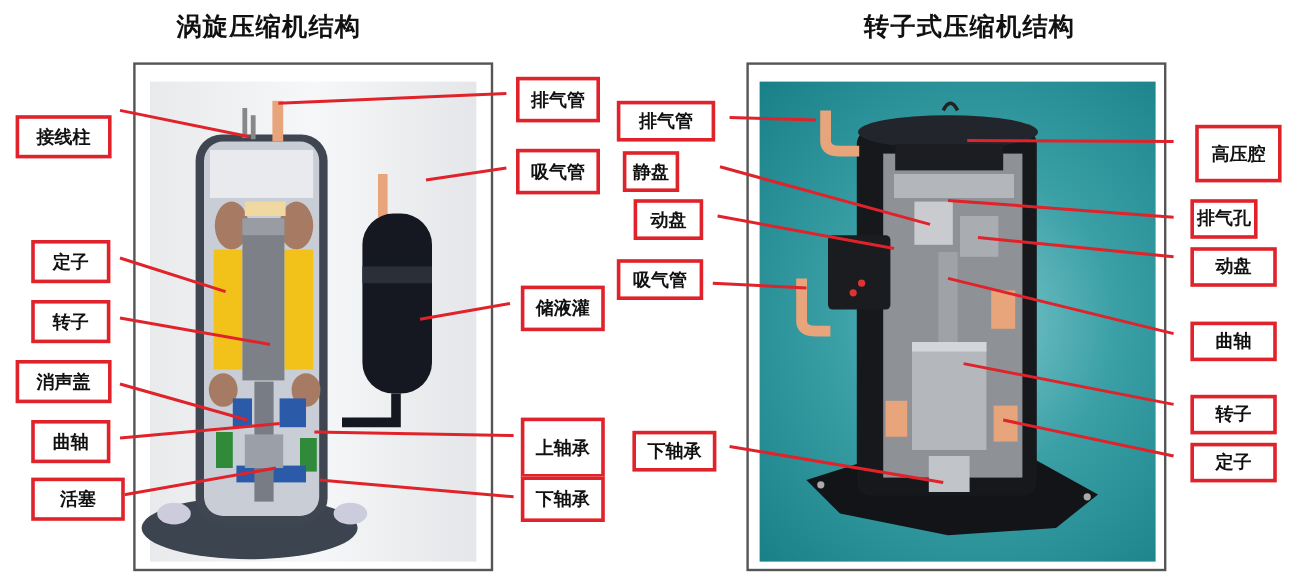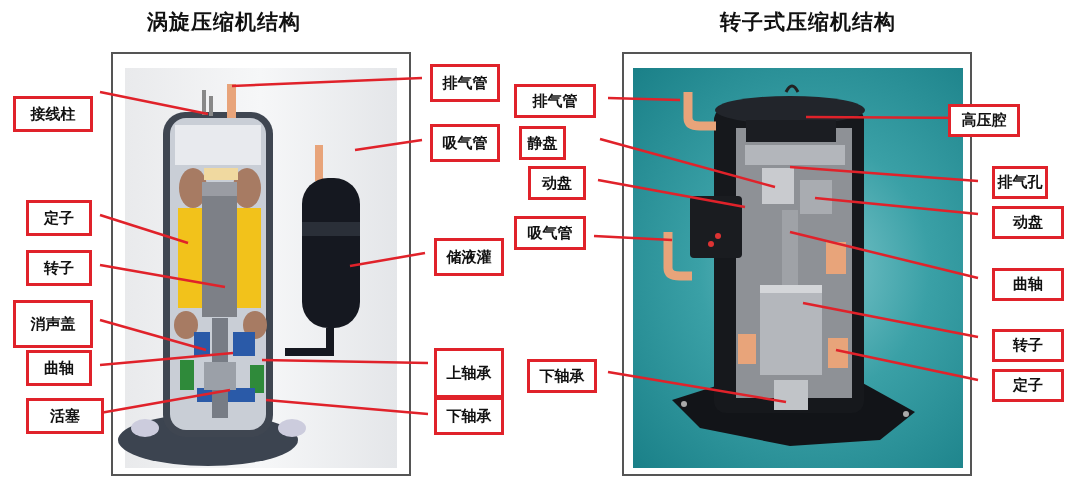--- a/index.html
+++ b/index.html
@@ -151,34 +151,34 @@
     <line x1="978" y1="214" x2="815" y2="198"></line>
     <line x1="978" y1="278" x2="790" y2="232"></line>
     <line x1="978" y1="337" x2="803" y2="303"></line>
     <line x1="978" y1="380" x2="836" y2="350"></line>
   </g>
 </svg>
 
 <div class="label" style="left:13px;top:76px;width:80px;height:36px;margin-top:20px;">接线柱</div>
 <div class="label" style="left:26px;top:200px;width:66px;height:36px;">定子</div>
 <div class="label" style="left:26px;top:250px;width:66px;height:36px;">转子</div>
-<div class="label" style="left:13px;top:300px;width:80px;height:48px;">消声盖</div>
+<div class="label" style="left:13px;top:300px;width:80px;height:36px;">消声盖</div>
 <div class="label" style="left:26px;top:350px;width:66px;height:36px;">曲轴</div>
 <div class="label" style="left:26px;top:398px;width:78px;height:36px;">活塞</div>
 
 <div class="label" style="left:430px;top:64px;width:70px;height:38px;">排气管</div>
 <div class="label" style="left:430px;top:124px;width:70px;height:38px;">吸气管</div>
 <div class="label" style="left:434px;top:238px;width:70px;height:38px;">储液灌</div>
 <div class="label" style="left:434px;top:348px;width:70px;height:50px;">上轴承</div>
 <div class="label" style="left:434px;top:397px;width:70px;height:38px;">下轴承</div>
 
 <div class="label" style="left:514px;top:84px;width:82px;height:34px;">排气管</div>
 <div class="label" style="left:519px;top:126px;width:47px;height:34px;">静盘</div>
 <div class="label" style="left:528px;top:166px;width:58px;height:34px;">动盘</div>
 <div class="label" style="left:514px;top:216px;width:72px;height:34px;">吸气管</div>
 <div class="label" style="left:527px;top:359px;width:70px;height:34px;">下轴承</div>
 
-<div class="label" style="left:948px;top:104px;width:72px;height:33px;">高压腔</div>
+<div class="label" style="left:996px;top:104px;width:72px;height:48px;">高压腔</div>
 <div class="label" style="left:992px;top:166px;width:56px;height:33px;">排气孔</div>
 <div class="label" style="left:992px;top:206px;width:72px;height:33px;">动盘</div>
 <div class="label" style="left:992px;top:268px;width:72px;height:33px;">曲轴</div>
 <div class="label" style="left:992px;top:329px;width:72px;height:33px;">转子</div>
 <div class="label" style="left:992px;top:369px;width:72px;height:33px;">定子</div>
 
 </body></html>

